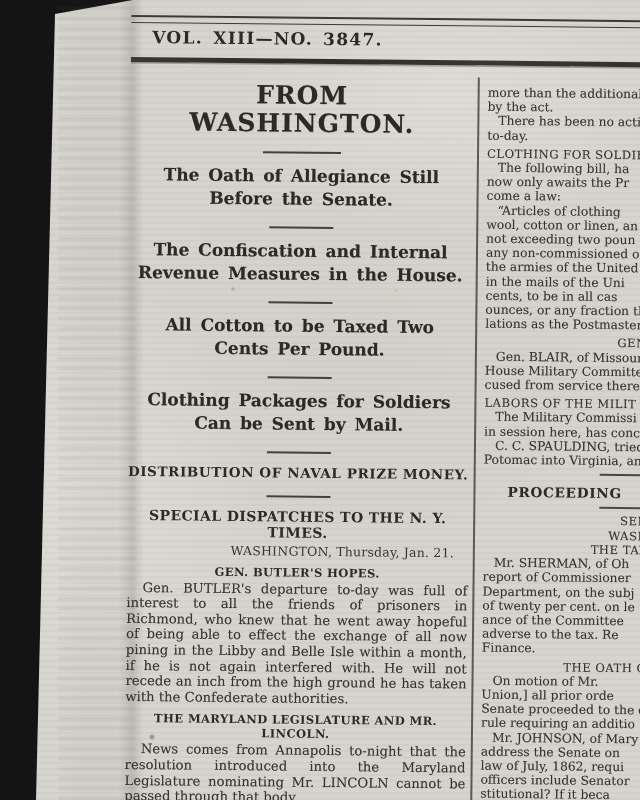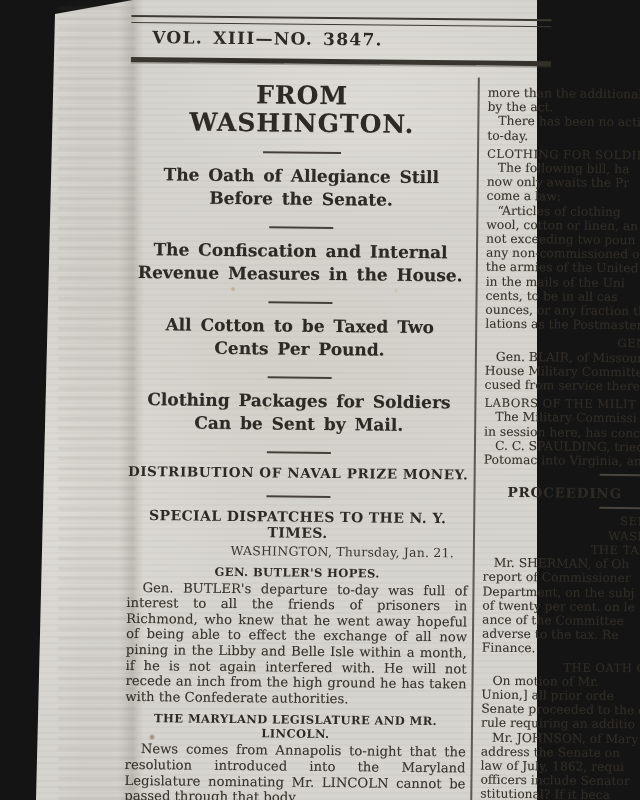--- a/index.html
+++ b/index.html
@@ -4,21 +4,21 @@
 <style>
   :root{
     --backdrop-color:#141414;
     --paper-color:#d6d4cf;
     --ink-color:#38352f;
     --headline-ink:#2d2a25;
     --rule-ink:#3c3933;
   }
   html,body{margin:0;padding:0;width:640px;height:800px;overflow:hidden;background:var(--backdrop-color);}
   *{box-sizing:border-box;}
-  .stage{position:relative;width:537px;height:800px;background:var(--backdrop-color);font-family:"DejaVu Serif","Liberation Serif",serif;}
+  .stage{position:relative;width:640px;height:800px;background:var(--backdrop-color);font-family:"DejaVu Serif","Liberation Serif",serif;}
   
   .paper{
     position:absolute;inset:0;
     background-image:
       radial-gradient(circle 4px at 233px 289px, rgba(173,121,66,0.55), rgba(173,121,66,0) 70%),
       radial-gradient(circle 3px at 396px 291px, rgba(183,139,80,0.40), rgba(183,139,80,0) 70%),
       radial-gradient(circle 4px at 266px 408px, rgba(180,135,75,0.35), rgba(180,135,75,0) 70%),
       radial-gradient(circle 3px at 216px 394px, rgba(170,125,70,0.30), rgba(170,125,70,0) 70%),
       radial-gradient(circle 5px at 152px 737px, rgba(95,63,32,0.60), rgba(95,63,32,0) 70%),
       radial-gradient(ellipse 300px 200px at 70% 12%, rgba(236,234,229,0.35), rgba(236,234,229,0) 70%),

